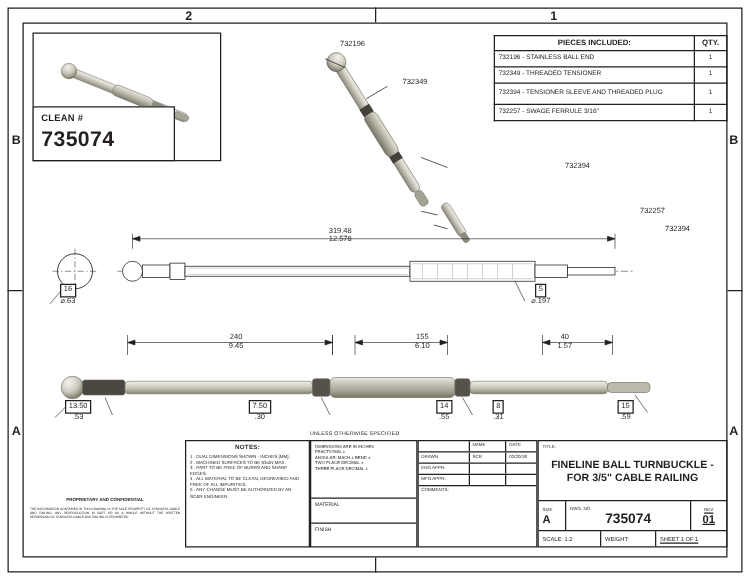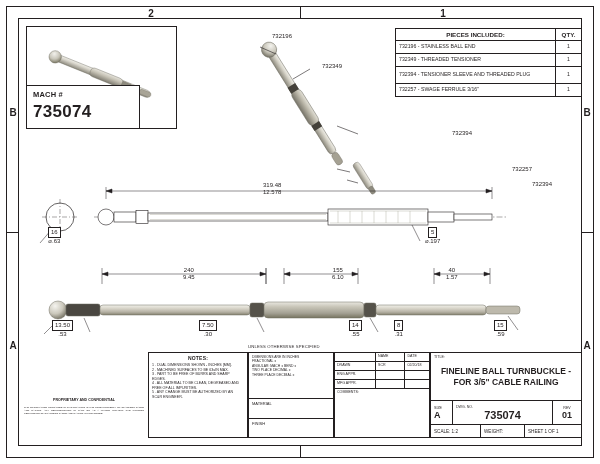--- a/index.html
+++ b/index.html
@@ -62,21 +62,21 @@
   .appr-row { display:flex; border-bottom:1px solid #231f20; height:9px; }
   .appr-row div { padding:1px 2px; font-size:3.6px; }
   .c1 { width:42px; border-right:1px solid #231f20; }
   .c2 { width:30px; border-right:1px solid #231f20; }
   .c3 { width:24px; }
 
   .title-box { position:absolute; left:430px; top:352px; width:152px; height:86px; border:1px solid #231f20; }
   .title-main { height:48px; display:flex; align-items:center; justify-content:center; text-align:center; font-size:8.5px; font-weight:bold; line-height:1.25; border-bottom:1px solid #231f20; padding:0 4px; }
   .title-row2 { height:24px; display:flex; border-bottom:1px solid #231f20; }
   .tb-cell { border-right:1px solid #231f20; padding:1px 3px; display:flex; flex-direction:column; justify-content:center; }
-  .tb-cell:last-child { border-right:none; }
+  .tb-cell:last-child { border-right:none;text-decoration:underline; }
   .tb-cap { font-size:3.6px; }
   .tb-val { font-weight:bold; }
   .title-row3 { height:12px; display:flex; font-size:4.6px; }
   .title-row3 .tb-cell { justify-content:center; }
 
   
   .logo-wrap { position:absolute; left:28px; top:352px; width:112px; height:44px; }
   .logo-mark { position:absolute; left:0; top:4px; width:34px; height:34px; }
   .logo-txt { position:absolute; left:38px; top:4px; }
   .logo-sc { font-size:17px; font-weight:bold; color:#231f20; letter-spacing:-.5px; line-height:1; }
@@ -155,21 +155,21 @@
         <rect x="24" y="45" width="102" height="7" rx="3.5" fill="url(#rodA)" stroke="#6f6c61" stroke-width="0.4"></rect>
         <rect x="62" y="44" width="34" height="9" rx="4" fill="url(#rodB)" stroke="#6f6c61" stroke-width="0.4"></rect>
         <rect x="96" y="45.5" width="9" height="6" fill="#8d8a7e" stroke="#6f6c61" stroke-width="0.3"></rect>
         <circle cx="24" cy="48.5" r="6.2" fill="url(#ballg)" stroke="#6f6c61" stroke-width="0.4"></circle>
         <rect x="115" y="46" width="12" height="5" rx="2.2" fill="#a8a496" stroke="#6f6c61" stroke-width="0.3"></rect>
       </g>
     </svg>
   </div>
 
   <div class="pn-box">
-    <div class="pn-label">MACH #</div>
+    <div class="pn-label">CLEAN #</div>
     <div class="pn-value">735074</div>
   </div>
 
   <svg style="position:absolute; left:215px; top:26px;" width="180" height="170" viewBox="0 0 180 170">
     <defs>
       <linearGradient id="mrod" x1="0" y1="0" x2="0" y2="1">
         <stop offset="0%" stop-color="#f0efe9"></stop>
         <stop offset="35%" stop-color="#d6d3c8"></stop>
         <stop offset="100%" stop-color="#8a877b"></stop>
       </linearGradient>

